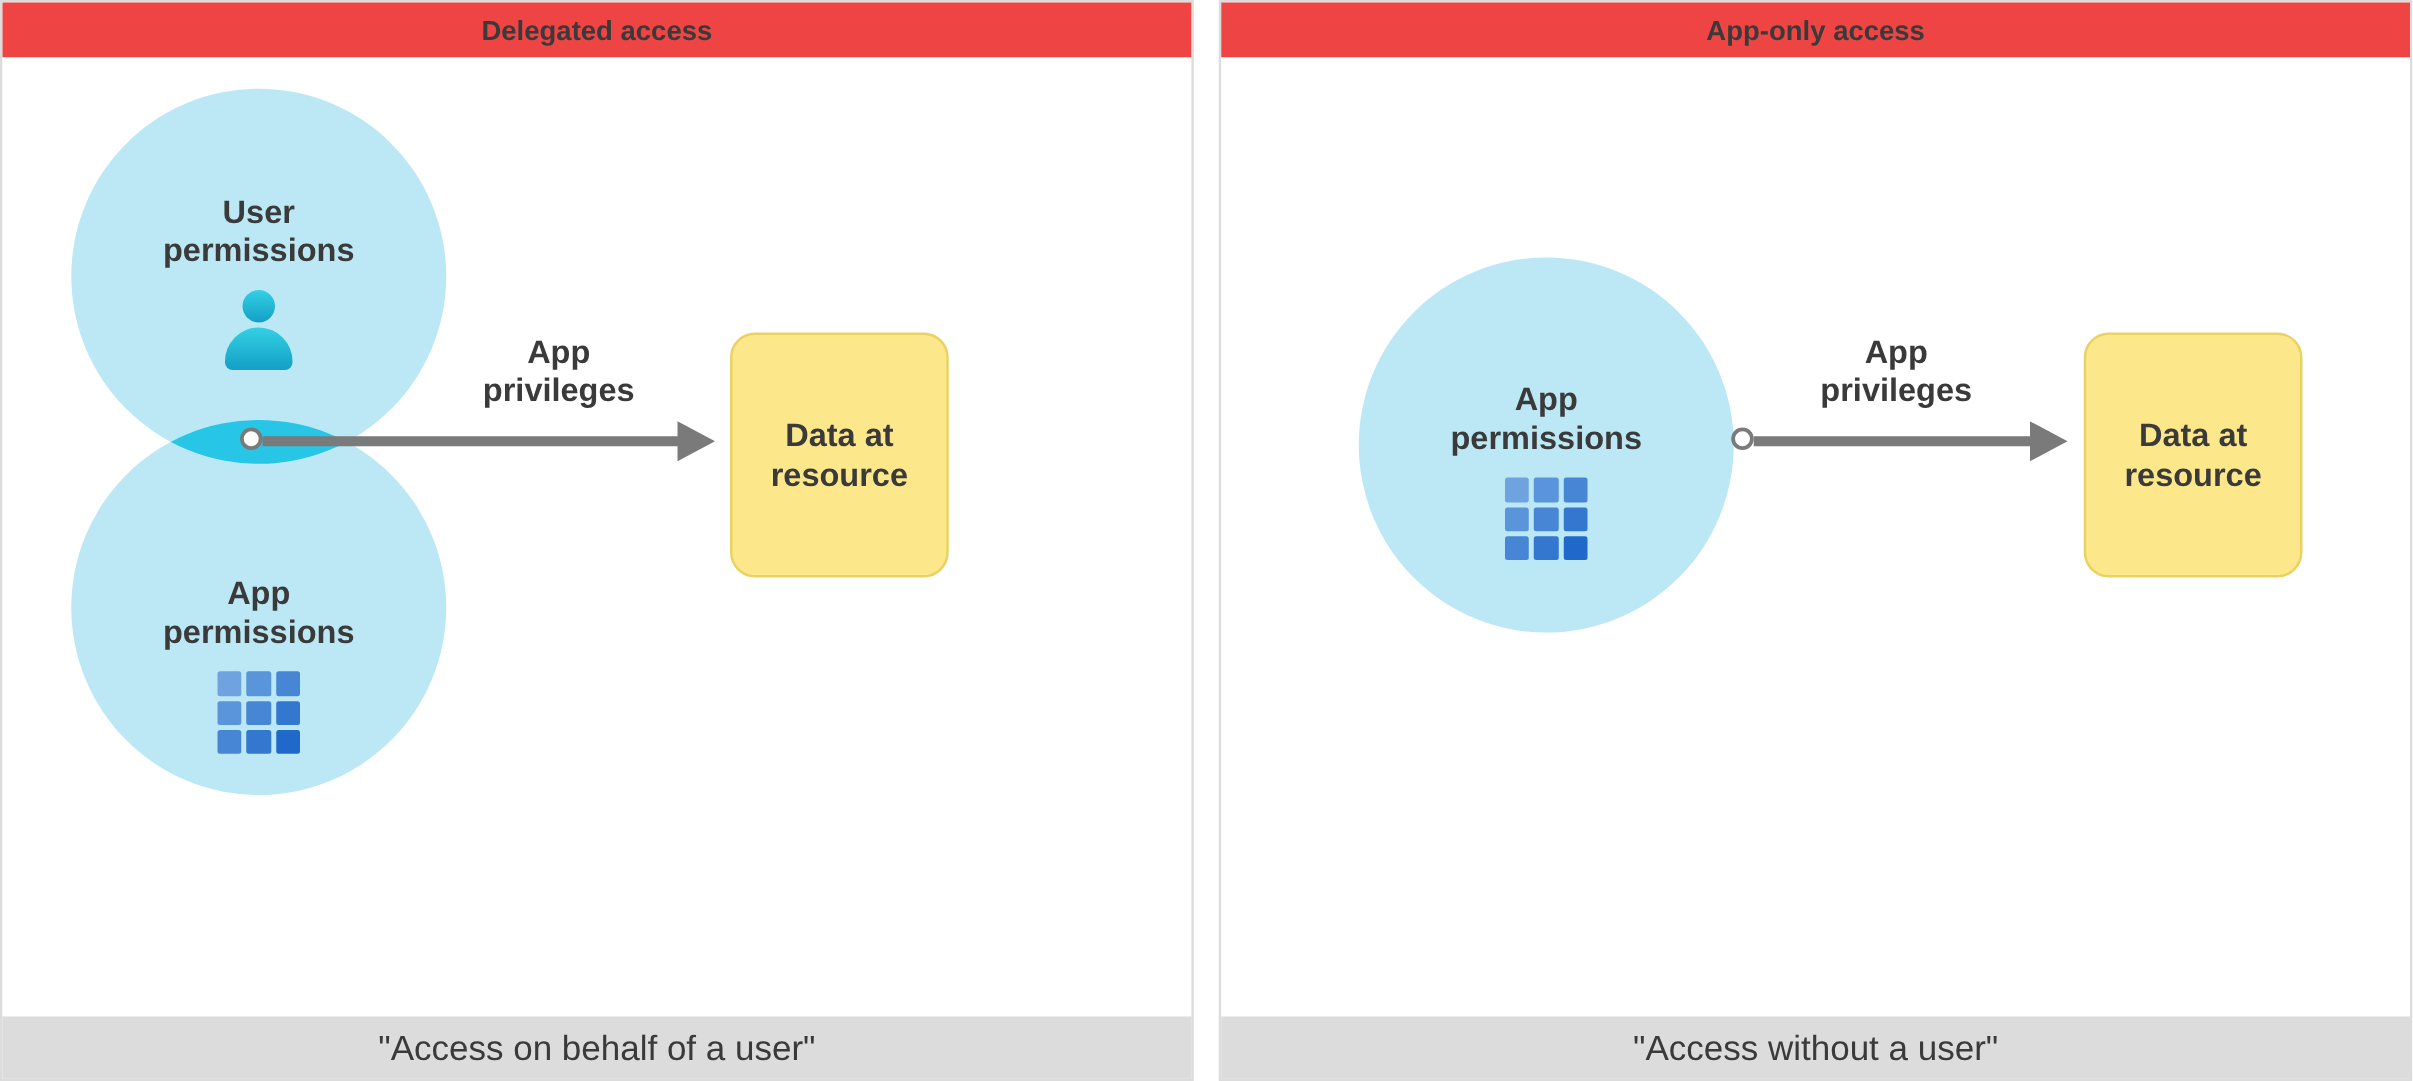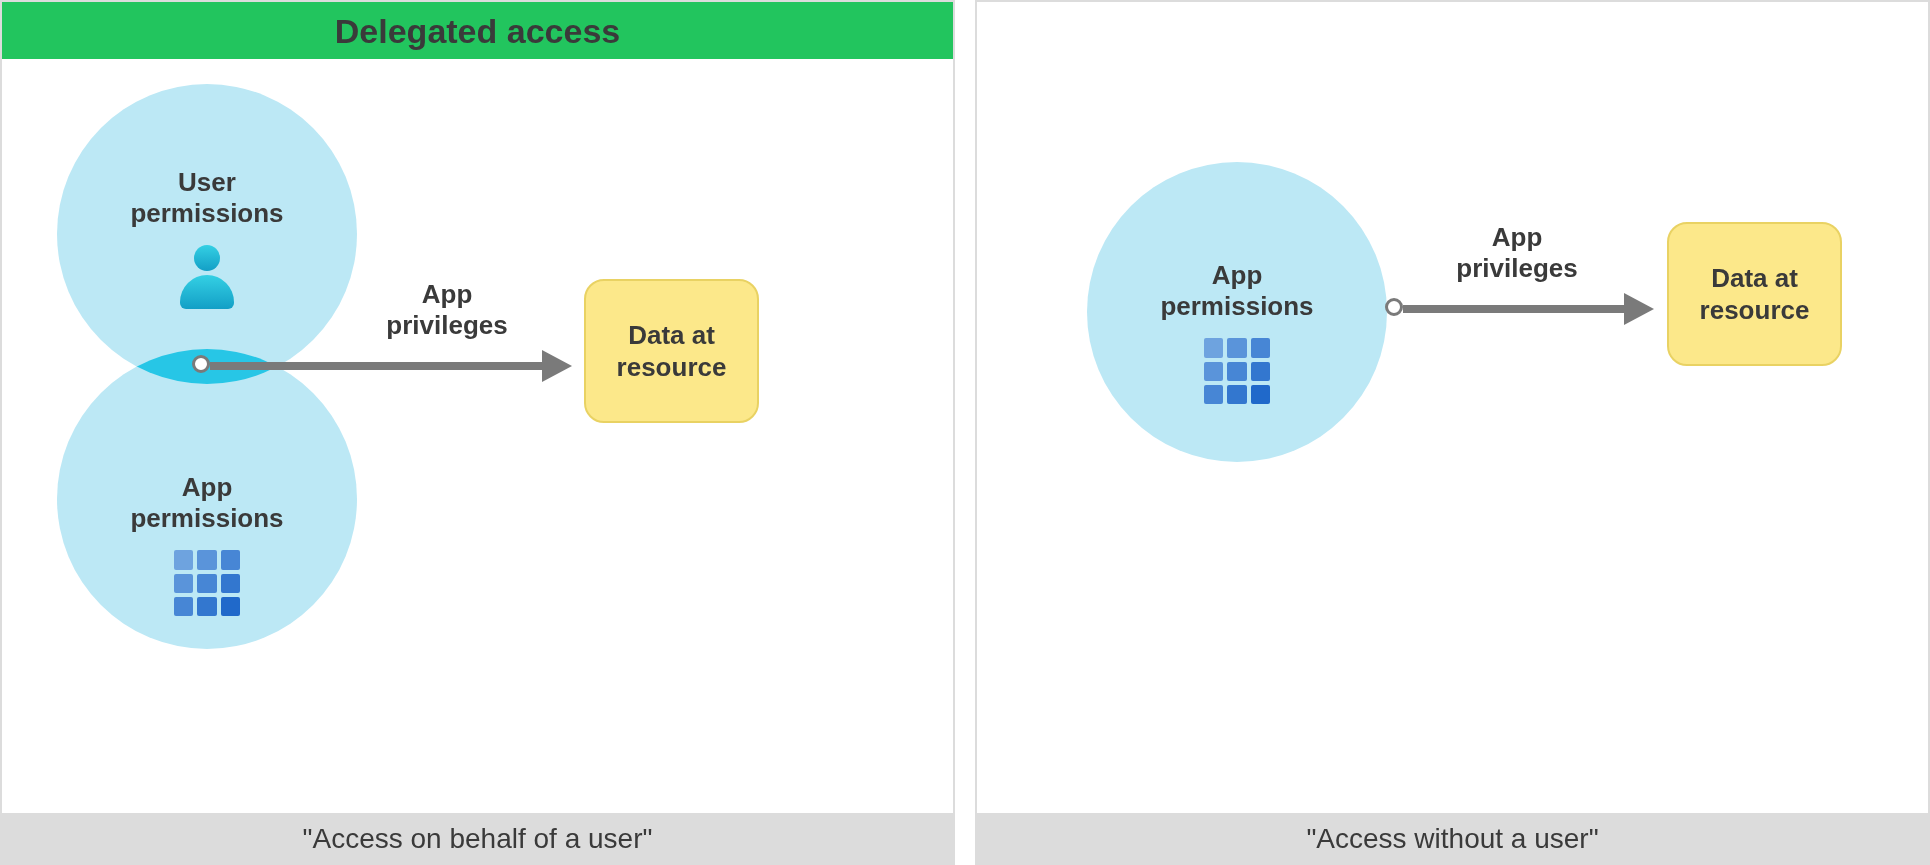--- a/index.html
+++ b/index.html
@@ -13,24 +13,24 @@
     padding: 0;
   }
   .panel {
     flex: 1;
     border: 2px solid #dcdcdc;
     display: flex;
     flex-direction: column;
     position: relative;
   }
   .panel-header {
-    background: #22c55e;
+    background: #ef4444;
     text-align: center;
     padding: 10px 0 8px 0;
-    font-size: 34px;
+    font-size: 22px;
     font-weight: 600;
     color: #3a3a3a;
   }
   .panel-body {
     flex: 1;
     position: relative;
     background: #ffffff;
   }
   .panel-footer {
     background: #dcdcdc;
@@ -85,21 +85,21 @@
     width: 18px; height: 18px;
     border-radius: 50%;
     background: #ffffff;
     border: 3px solid #7a7a7a;
   }
 
   
   .databox {
     position: absolute;
     width: 175px;
-    height: 144px;
+    height: 196px;
     background: #fce88a;
     border: 2px solid #e9d263;
     border-radius: 20px;
     display: flex;
     align-items: center;
     justify-content: center;
     text-align: center;
     font-size: 26px;
     font-weight: 600;
     color: #3a3a3a;
@@ -205,20 +205,21 @@
         <span>resource</span>
       </div>
     </div>
 
   </div>
 
   <div class="panel-footer">"Access on behalf of a user"</div>
 </div>
 
 <div class="panel">
+  <div class="panel-header">App-only access</div>
 
   <div class="panel-body">
 
     <div class="circle" style="width:300px;height:300px;left:110px;top:160px;">
       <div style="height:70px"></div>
       <div class="circle-label">
         <span>App</span><br>
         <span>permissions</span>
       </div>
       <div style="height:16px"></div>

